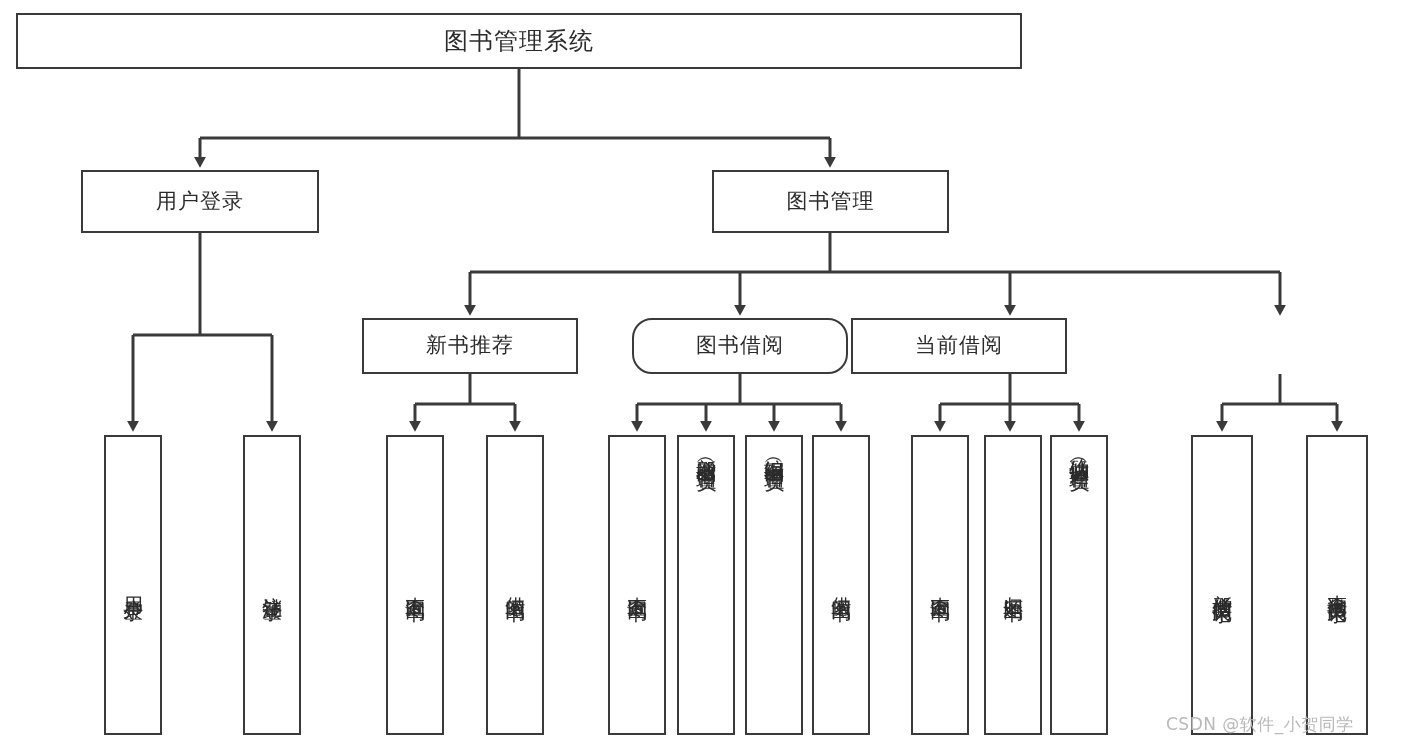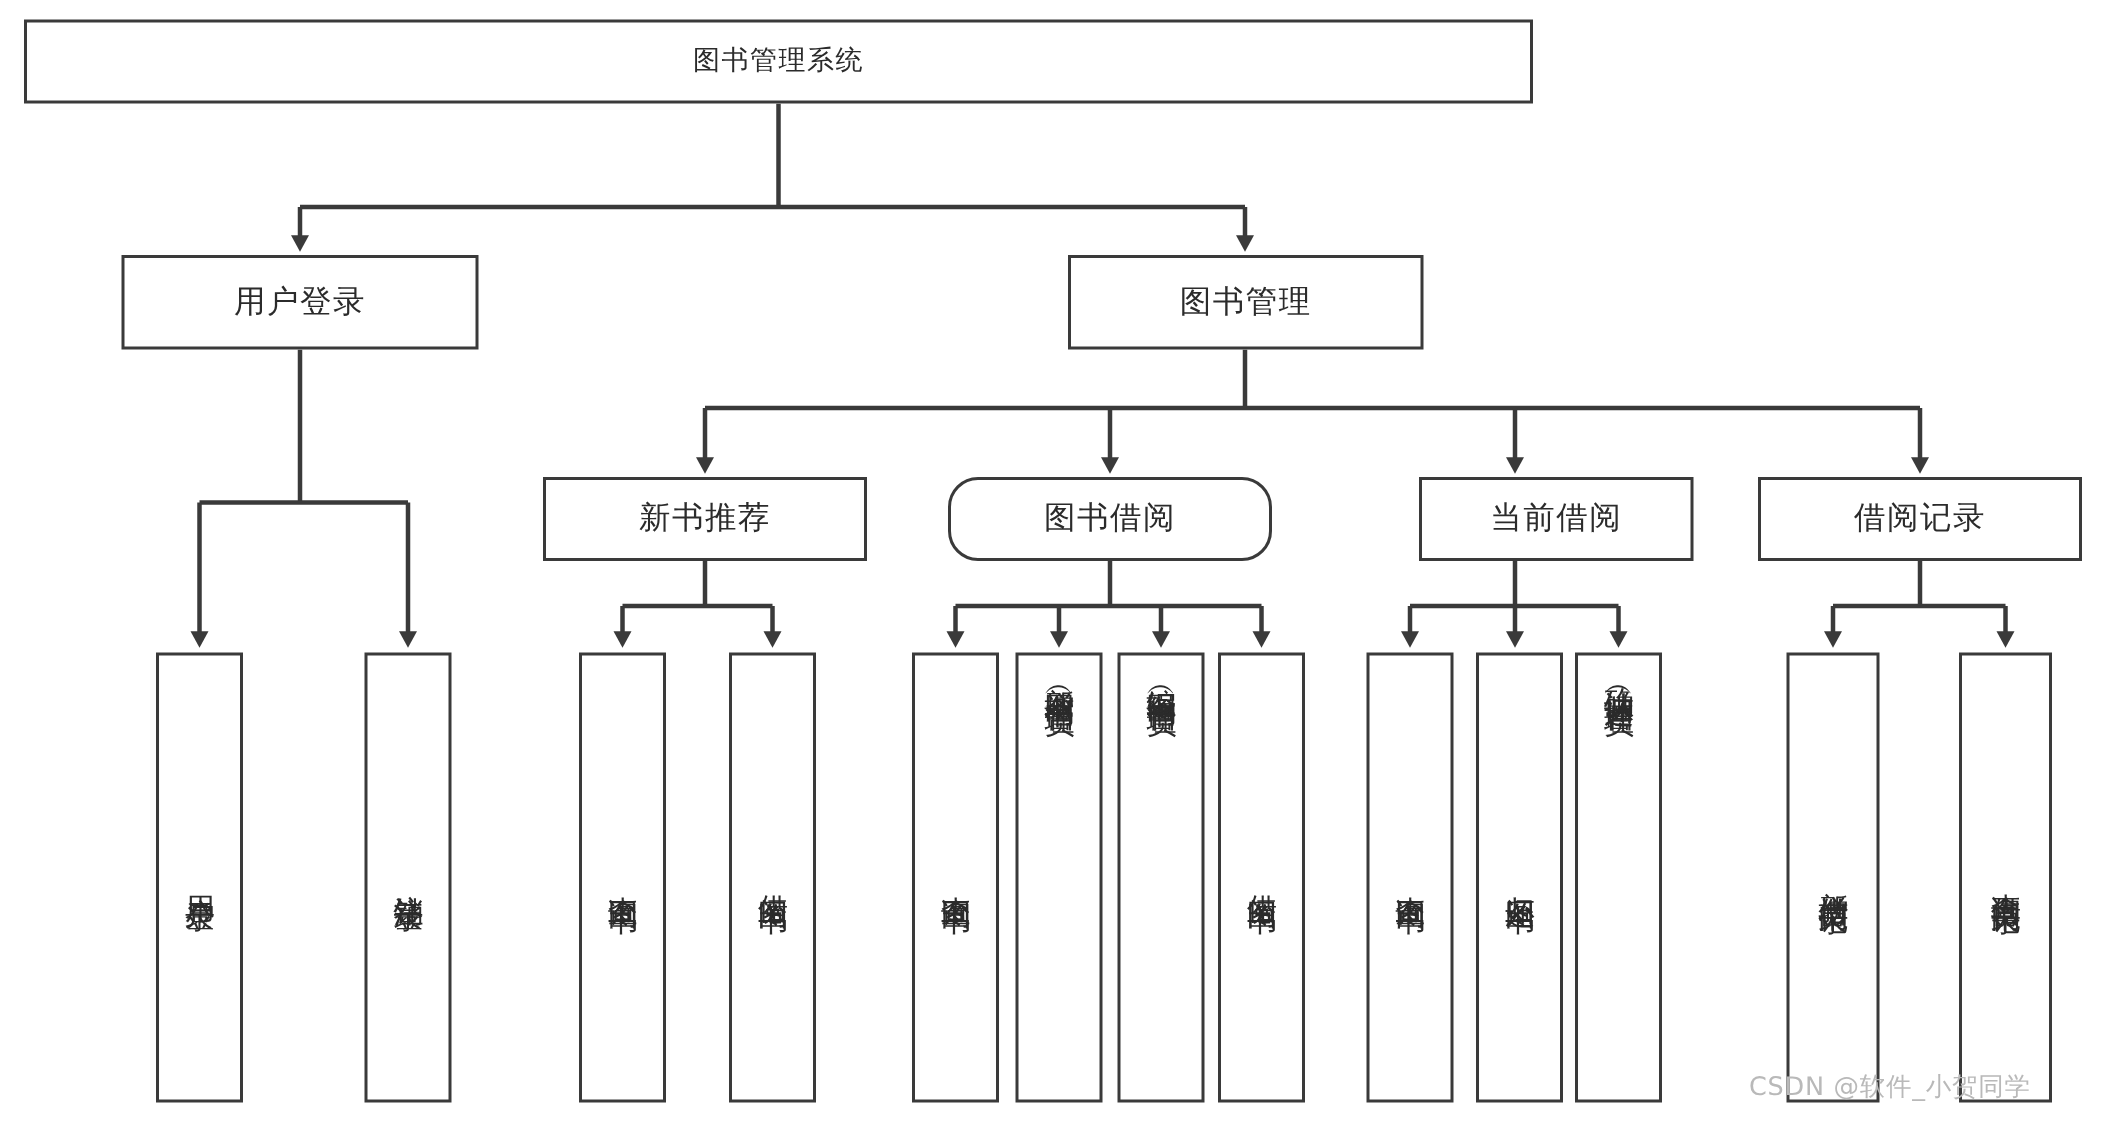--- a/index.html
+++ b/index.html
@@ -34,21 +34,21 @@
     align-items: center;
     justify-content: center;
     color: #2b2b2b;
   }
   .node.horiz {
     font-size: 21px;
     letter-spacing: 1px;
     line-height: 1.1;
   }
   .node.root {
-    font-size: 18px;
+    font-size: 24px;
   }
   .node.vert {
     padding: 6px 0;
     align-items: flex-start;
   }
   .node.vert .vlabel {
     writing-mode: vertical-rl;
     text-orientation: upright;
     font-size: 20px;
     line-height: 1.18;
@@ -132,25 +132,22 @@
   <div class="node horiz" style="left:712px; top:170px; width:237px; height:63px;">
     <span>图书管理</span>
   </div>
 
   <div class="node horiz" style="left:362px; top:318px; width:216px; height:56px;text-align:center;">
     <span>新书推荐</span>
   </div>
   <div class="node horiz" style="left:632px; top:318px; width:216px; height:56px;border-radius:20px;">
     <span>图书借阅</span>
   </div>
-  <div class="node horiz" style="left:946px; top:318px; width:183px; height:56px;">
+  <div class="node horiz" style="left:851px; top:318px; width:216px; height:56px;">
     <span>当前借阅</span>
-  </div>
-  <div class="node horiz" style="left:1172px; top:318px; width:216px; height:56px;">
-    <span>借阅记录</span>
   </div>
 
   <div class="node vert centered" style="left:104px; top:435px; width:58px; height:300px;">
     <span class="vlabel">用户登录</span>
   </div>
   <div class="node vert centered" style="left:243px; top:435px; width:58px; height:300px;">
     <span class="vlabel">注销登录</span>
   </div>
 
   <div class="node vert centered" style="left:386px; top:435px; width:58px; height:300px;">

